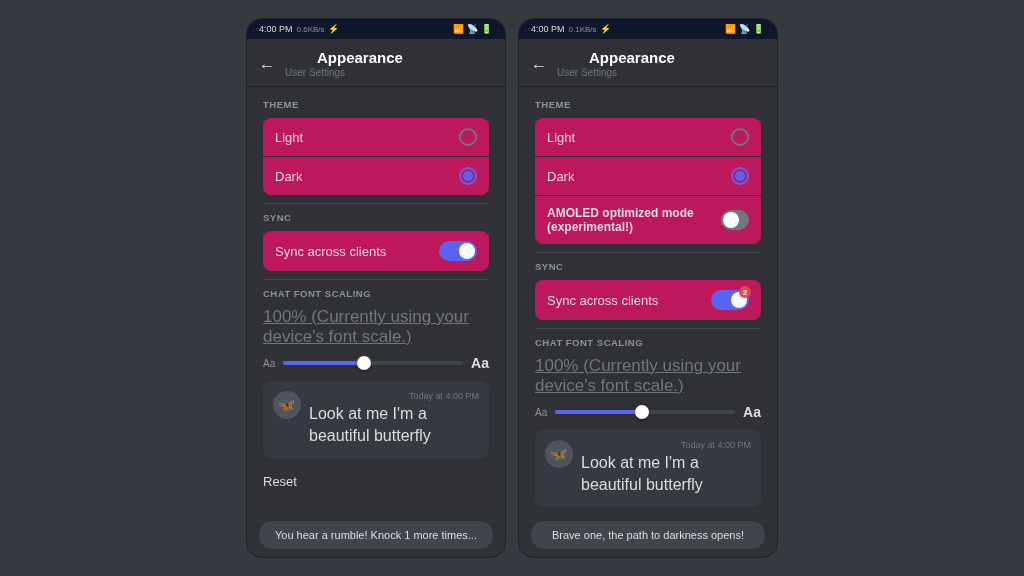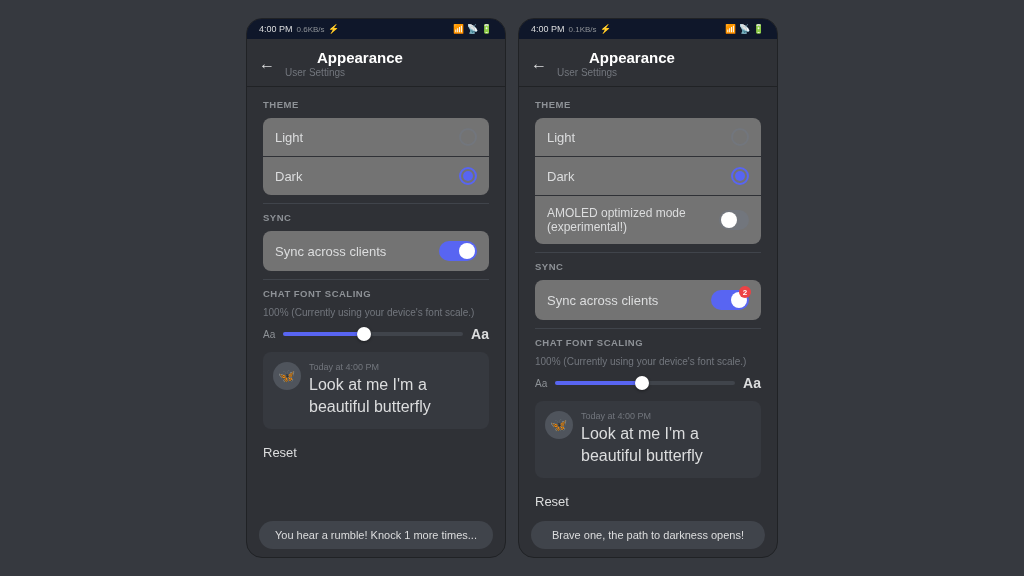--- a/index.html
+++ b/index.html
@@ -148,22 +148,23 @@
       height: 12px;
       font-size: 8px;
       display: flex;
       align-items: center;
       justify-content: center;
       font-weight: 700;
       z-index: 2;
     }
     .font-scaling-text {
       color: #72767d;
-      font-size: 10px;
+      font-size: 17px;
       margin-bottom: 8px;
+      text-decoration: underline;
     }
     .slider-row {
       display: flex;
       align-items: center;
       gap: 8px;
       margin-bottom: 10px;
     }
     .slider-label-sm {
       color: #8e9297;
       font-size: 10px;
@@ -219,20 +220,21 @@
     }
     .avatar-butterfly {
       background: #4f545c;
       position: relative;
     }
     .msg-content {}
     .msg-timestamp {
       color: #72767d;
       font-size: 9px;
       margin-bottom: 2px;
+      text-align: right;
     }
     .msg-text {
       color: #dcddde;
       font-size: 16px;
       line-height: 1.4;
     }
     .reset-text {
       color: #dcddde;
       font-size: 13px;
       padding: 6px 0;
@@ -247,27 +249,28 @@
       margin-top: auto;
       margin-bottom: 8px;
       width: calc(100% - 24px);
       margin-left: 12px;
     }
     .amoled-row {
       display: flex;
       align-items: center;
       padding: 10px 0;
       border-bottom: 1px solid #40444b;
+      font-weight: bold;
     }
     .amoled-label {
       color: #dcddde;
       font-size: 12px;
     }
     .options-block {
-      background: #737373;
+      background: #be185d;
       border-radius: 8px;
       overflow: hidden;
       margin-bottom: 4px;
     }
     .options-block .option-row {
       padding: 10px 12px;
       border-bottom: 1px solid #2f3136;
     }
     .options-block .option-row:last-child {
       border-bottom: none;

